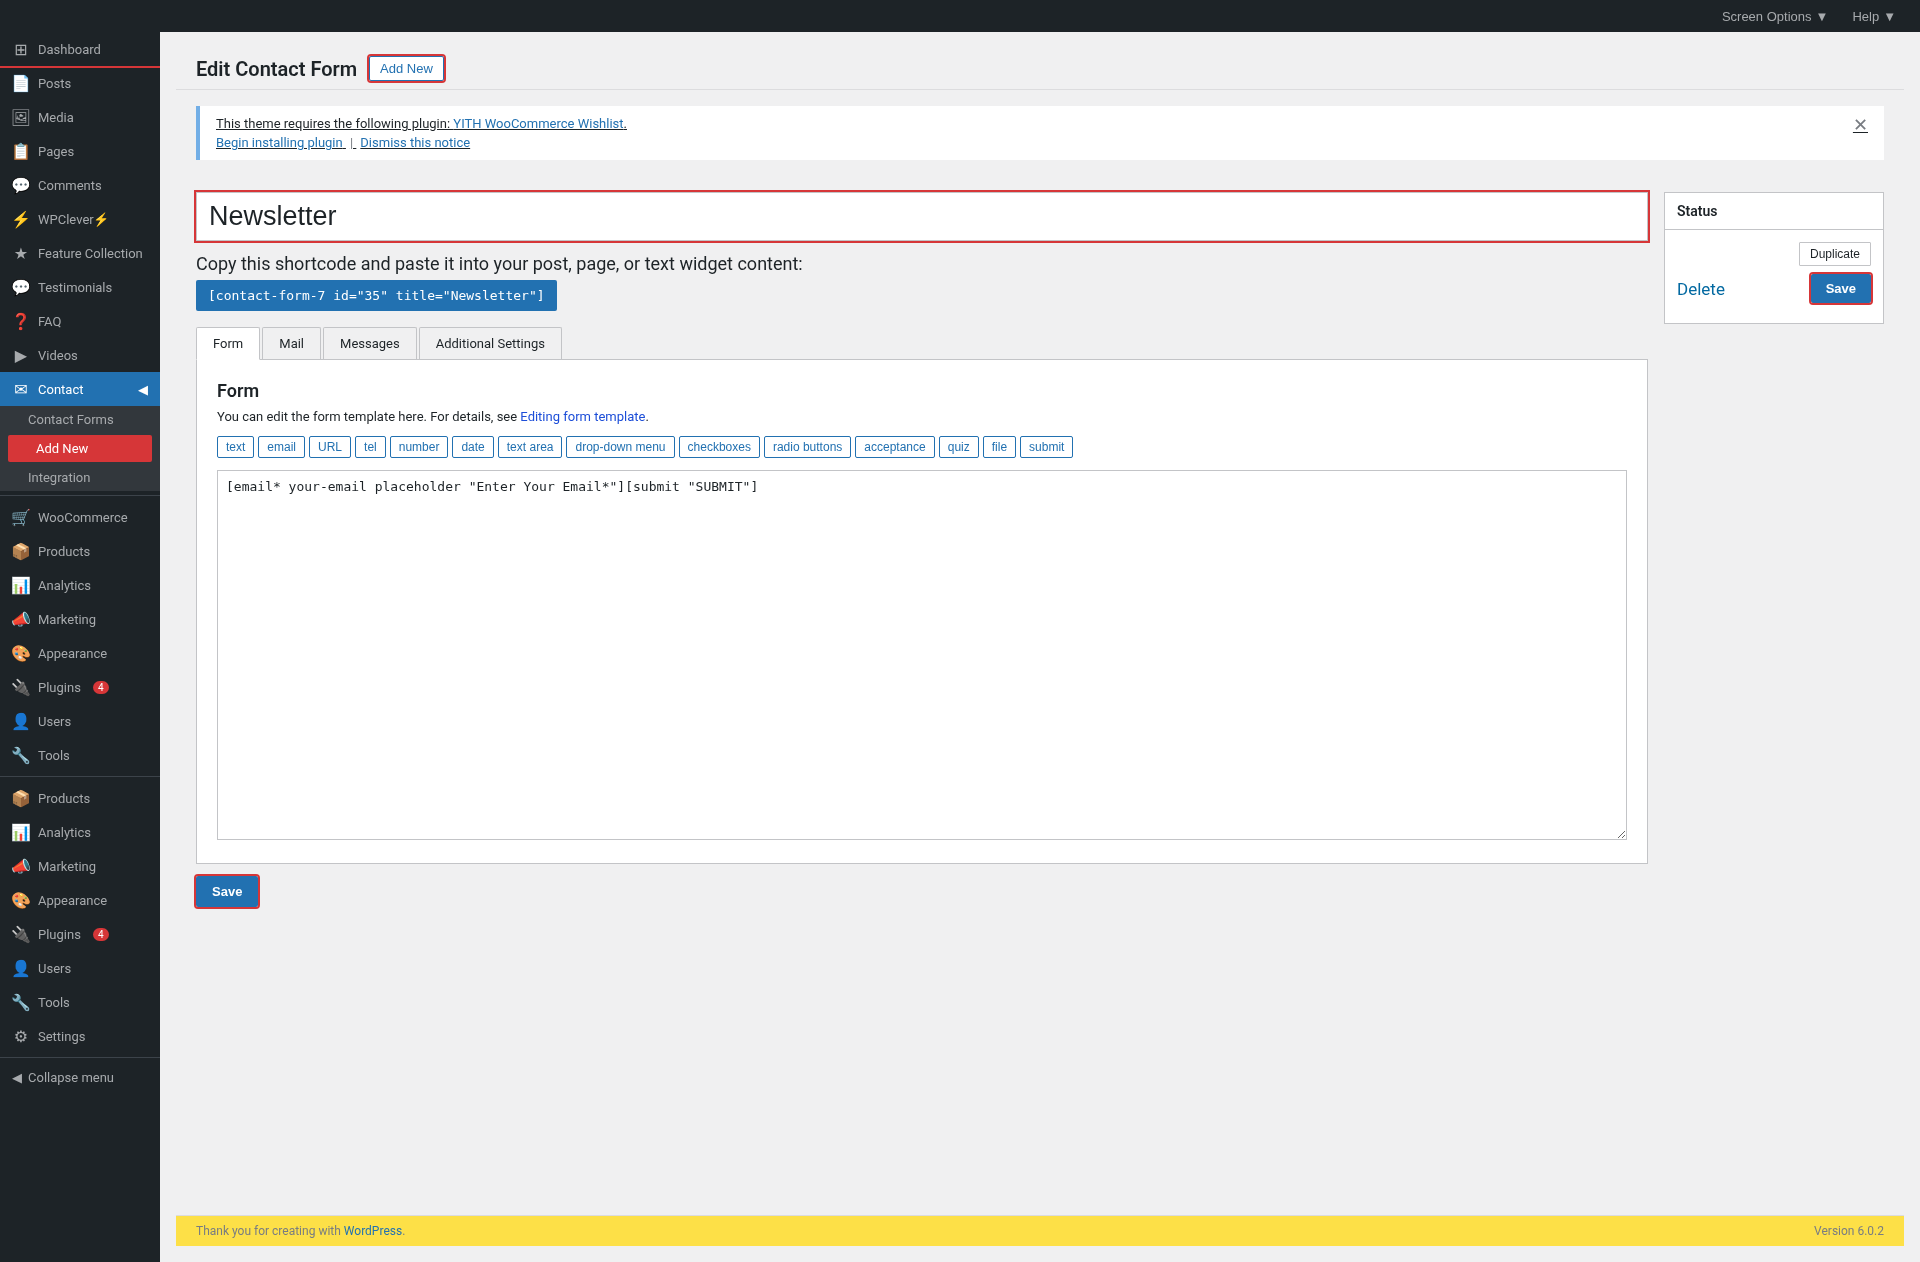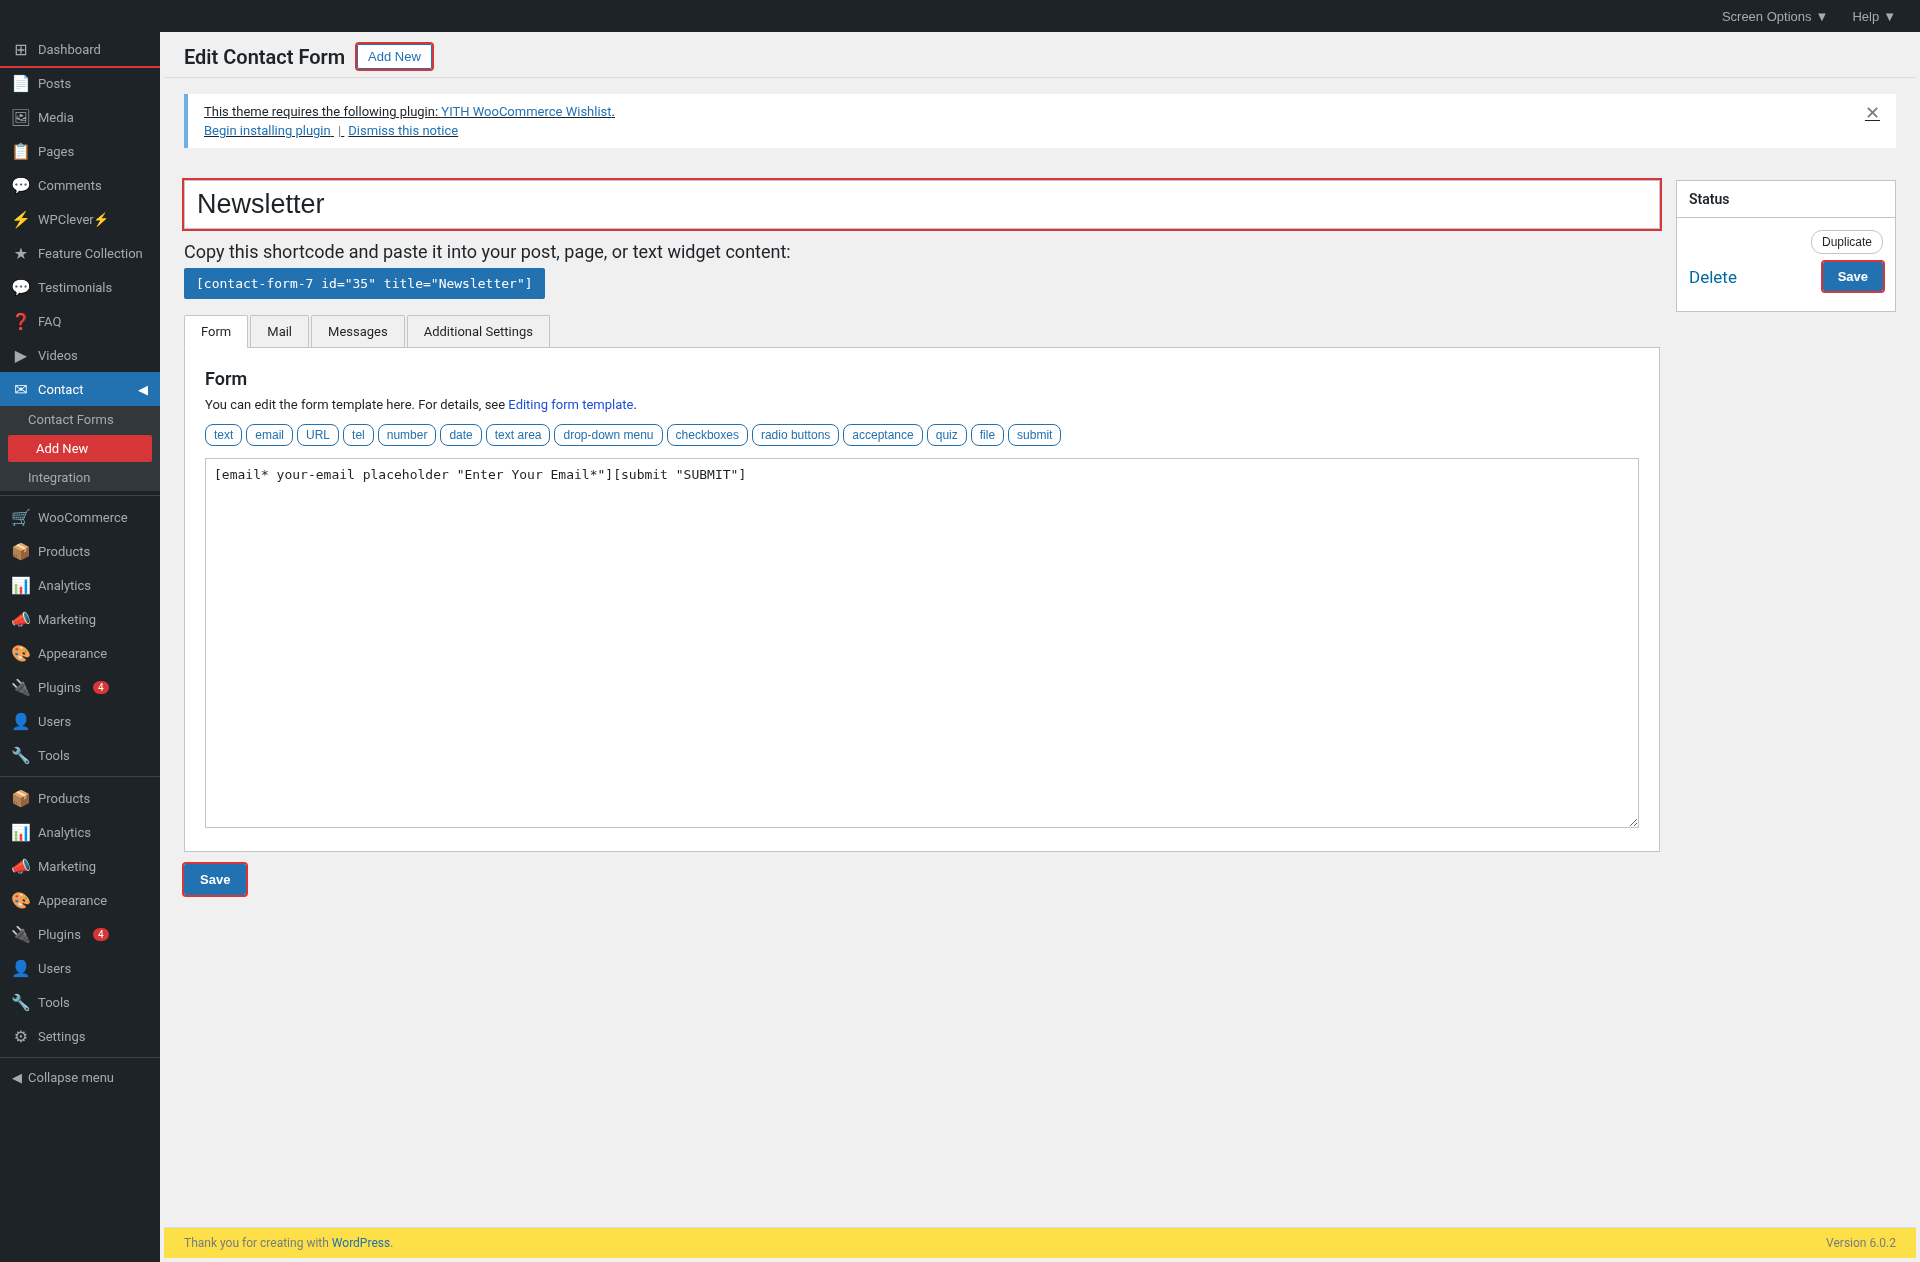--- a/index.html
+++ b/index.html
@@ -16,21 +16,21 @@
     .sidebar { width: 160px; background: #1d2327; color: #a7aaad; flex-shrink: 0; overflow-y: auto; }
     .sidebar-item { display: flex; align-items: center; gap: 8px; padding: 8px 12px; cursor: pointer; font-size: 13px; color: #a7aaad; text-decoration: none; }
     .sidebar-item.active { background: #2271b1; color: #fff; }
     .sidebar-icon { width: 18px; height: 18px; display: flex; align-items: center; justify-content: center; font-size: 16px; flex-shrink: 0; }
     .sidebar-submenu { background: #32373c; }
     .sidebar-submenu .sidebar-item { padding: 6px 12px 6px 28px; font-size: 13px; }
     .badge { background: #d63638; color: #fff; border-radius: 10px; font-size: 10px; padding: 1px 5px; margin-left: 4px; }
     .sidebar-separator { height: 1px; background: #3c434a; margin: 4px 0; }
 
     
-    .main { flex: 1; overflow-y: auto; padding: 4px; display: flex; flex-direction: column; justify-content: center; }
+    .main { flex: 1; overflow-y: auto; padding: 16px; display: flex; flex-direction: column; justify-content: center; }
 
     
     .page-header { display: flex; align-items: center; padding: 8px 20px; gap: 12px; background: #f0f0f1; border-bottom: 1px solid #dcdcde; flex-shrink: 0; }
     .page-title { font-size: 20px; font-weight: 600; color: #1d2327; }
     .btn-add-new { background: #fff; border: 1px solid #2271b1; color: #2271b1; padding: 4px 10px; border-radius: 2px; cursor: pointer; font-size: 13px; }
 
     
     .content { padding: 16px 20px; flex: 1; }
 
     
@@ -63,31 +63,31 @@
     
     .tab-content { background: #fff; border: 1px solid #c3c4c7; border-top: none; padding: 20px; }
 
     
     .form-section-title { font-size: 18px; font-weight: 600; margin-bottom: 8px; }
     .form-section-desc { font-size: 13px; color: #1d2327; margin-bottom: 12px; }
     .form-section-desc a { color: #1d4ed8; text-decoration: none; }
 
     
     .field-tags { display: flex; flex-wrap: wrap; gap: 4px; margin-bottom: 12px; }
-    .field-tag { border: 1px solid #2271b1; color: #2271b1; padding: 3px 8px; border-radius: 8px; cursor: pointer; font-size: 12px; background: #fff; }
+    .field-tag { border: 1px solid #2271b1; color: #2271b1; padding: 3px 8px; border-radius: 2px; cursor: pointer; font-size: 12px; background: #fff; }
 
     
     .form-textarea { width: 100%; height: 370px; font-family: monospace; font-size: 13px; padding: 8px; border: 1px solid #c3c4c7; resize: vertical; outline: none; color: #1d2327; }
 
     
     .side-box { background: #fff; border: 1px solid #c3c4c7; margin-bottom: 12px; }
     .side-box-header { padding: 10px 12px; font-size: 14px; font-weight: 600; border-bottom: 1px solid #c3c4c7; }
     .side-box-body { padding: 12px; }
     .side-box-row { display: flex; justify-content: space-between; align-items: center; margin-bottom: 8px; }
-    .btn-duplicate { background: #fff; border: 1px solid #c3c4c7; color: #1d2327; padding: 4px 10px; border-radius: 11px; cursor: pointer; font-size: 12px; }
+    .btn-duplicate { background: #fff; border: 1px solid #c3c4c7; color: #1d2327; padding: 4px 10px; border-radius: 1px; cursor: pointer; font-size: 12px; }
     .btn-save { background: #2271b1; border: 1px solid #2271b1; color: #fff; padding: 6px 14px; border-radius: 2px; cursor: pointer; font-size: 13px; font-weight: 600; }
     .delete-link { color: #0369a1; text-decoration: none; font-size: 17px; }
 
     
     .help-box-title { font-size: 14px; font-weight: 600; margin-bottom: 8px; }
     .help-box-desc { font-size: 13px; color: #1d2327; margin-bottom: 10px; }
     .help-list { list-style: decimal; padding-left: 20px; font-size: 13px; }
     .help-list li { margin-bottom: 4px; }
     .help-list a { color: #2271b1; text-decoration: none; }
 

